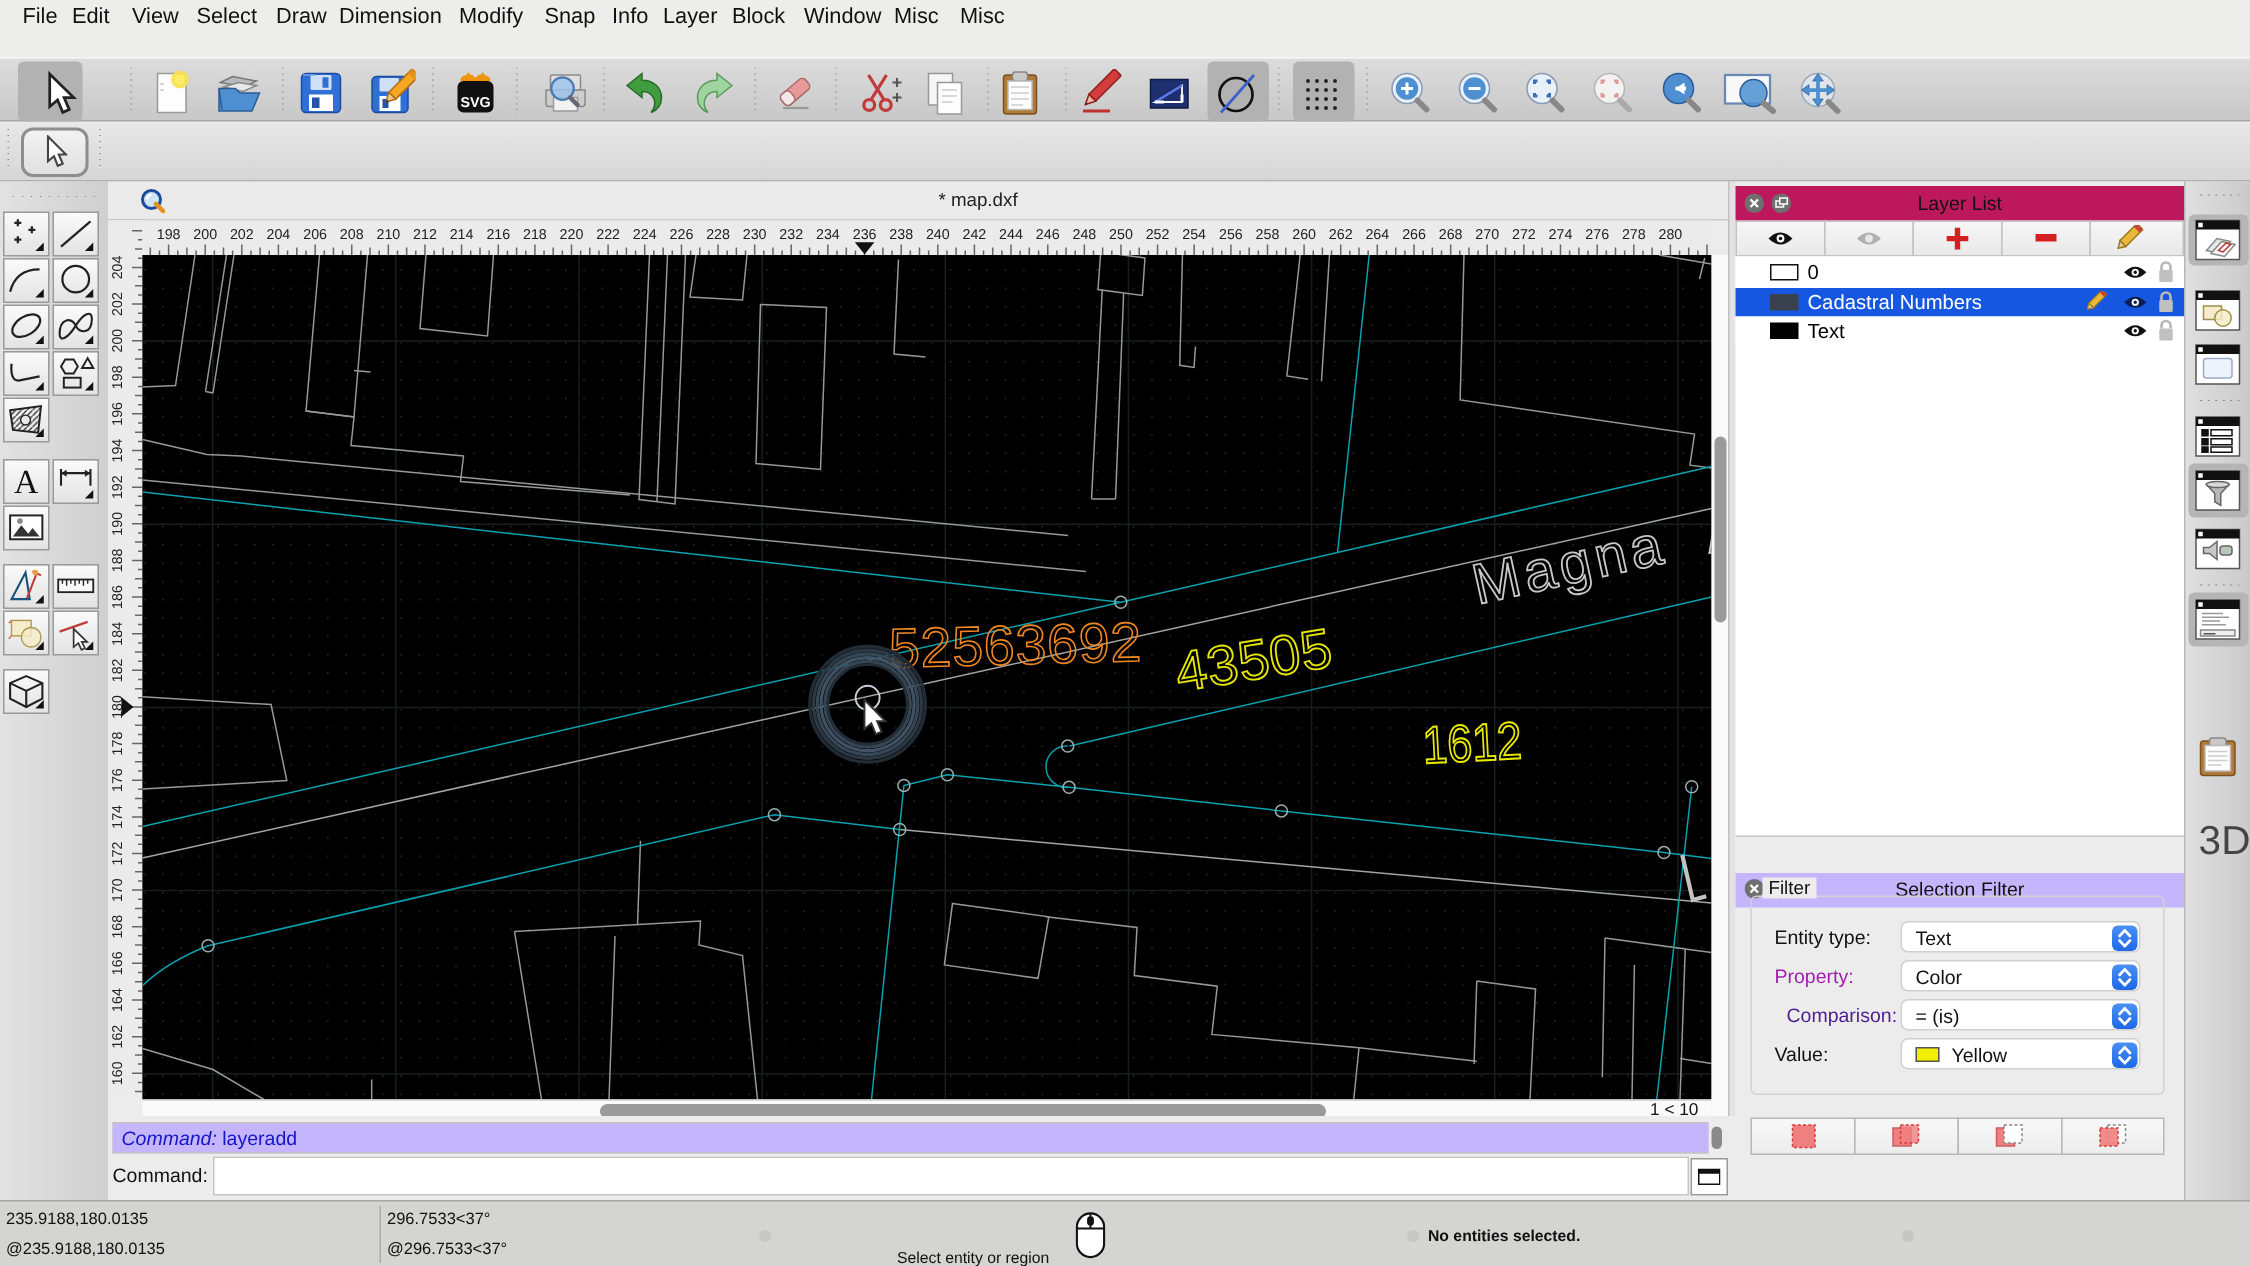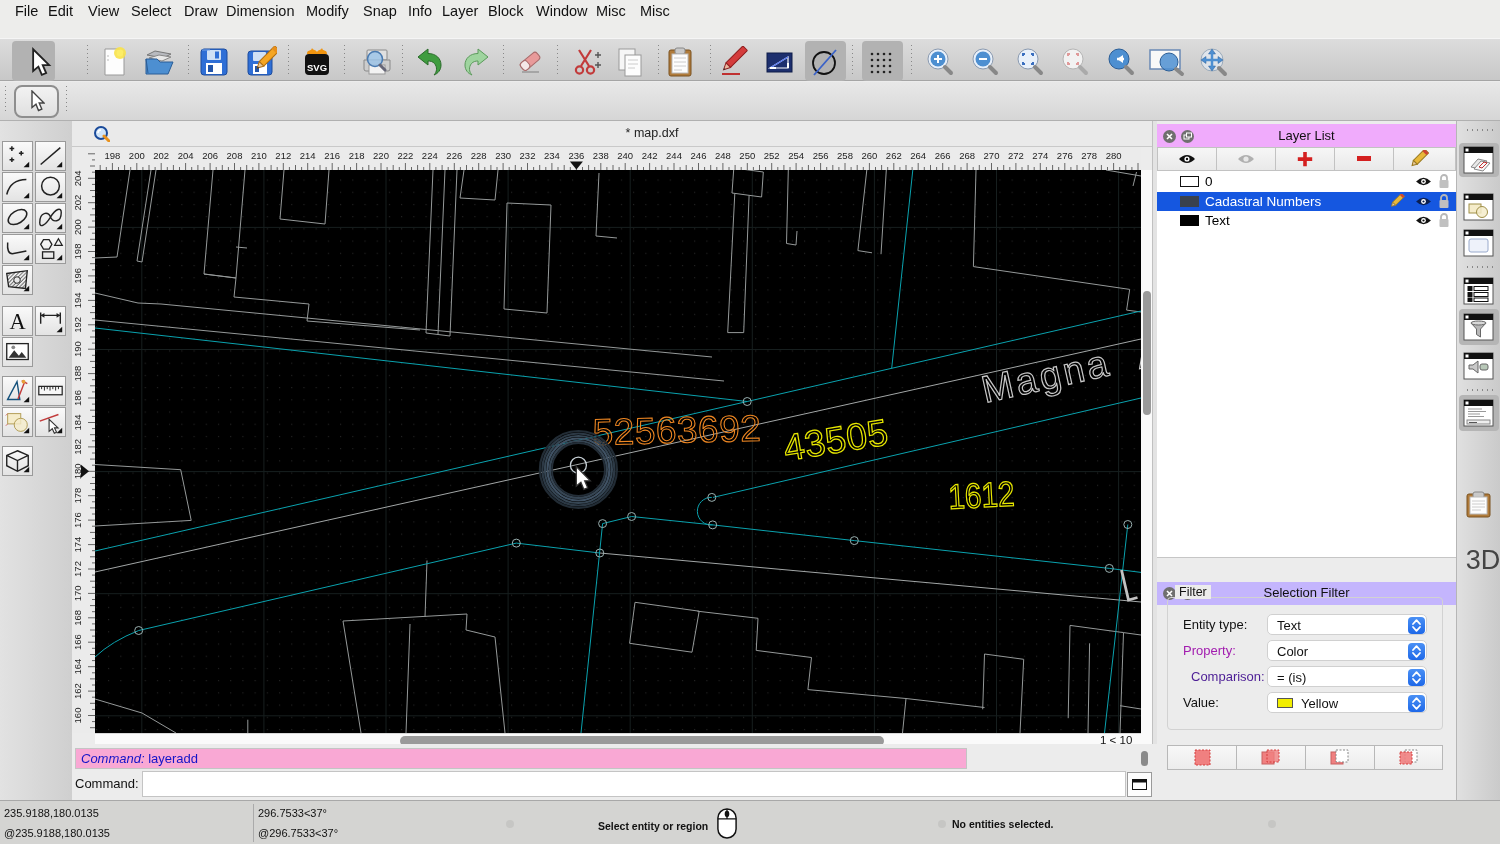--- a/index.html
+++ b/index.html
@@ -825,21 +825,21 @@
 </g>
 
 <path d="M576.3,466.5 l0,19.5 4.6,-3.8 3,7.2 3.8,-1.6 -3,-7 5.6,0 z" fill="#fff" stroke="#333" stroke-width="1.3"></path>
 </svg>
     </div>
   <div id="hsbar" class="abs"></div>
   <div id="vsbar" class="abs"></div>
   <div id="splitter" class="abs"></div>
   <div id="rpanel" class="abs">
 
-    <div style="position:absolute;left:0;top:3px;width:299px;height:23px;background:#f0abfc">
+    <div style="position:absolute;left:0;top:3px;width:299px;height:23px;background:#be185d">
       <div class="titlebtn" style="left:6px;top:5px"><svg width="13" height="13" viewBox="0 0 13 13">
             <circle cx="6.5" cy="6.5" r="6.5" fill="#6f6f6f"></circle>
             <path d="M4,4 L9,9 M9,4 L4,9" stroke="#fff" stroke-width="1.6"></path>
           </svg></div>
       <div class="titlebtn" style="left:24px;top:5px"><svg width="13" height="13" viewBox="0 0 13 13">
             <circle cx="6.5" cy="6.5" r="6.5" fill="#6f6f6f"></circle>
             <rect x="3" y="5" width="5" height="4" fill="none" stroke="#fff"></rect>
             <rect x="5.5" y="3" width="5" height="4" fill="#6f6f6f" stroke="#fff"></rect>
           </svg></div>
       <div style="position:absolute;left:0;top:4px;width:100%;text-align:center;font-size:13px;color:#111">Layer List</div>
@@ -1066,41 +1066,41 @@
           <rect x="10" y="1" width="11" height="6" rx="2" fill="#c9c9c9" stroke="#888"></rect>
           <rect x="7" y="6" width="17" height="17" fill="#fdfdfd" stroke="#bbb"></rect>
           <path d="M9,10 h13 M9,13 h13 M9,16 h13 M9,19 h9" stroke="#ccc"></path>
         </svg></div>
     <div style="position:absolute;left:8px;top:424px;width:36px;text-align:center;font-size:27px;color:#444">3D</div>
   </div>
   <div class="abs" style="left:400px;top:736px;width:484px;height:10px;background:#9a9a9a;border-radius:5px"></div>
   <div class="abs" style="left:1143px;top:291px;width:8px;height:124px;background:#9a9a9a;border-radius:4px"></div>
   <div class="abs" style="left:1100px;top:734px;width:46px;text-align:left;font-size:11.5px;color:#111">1 &lt; 10</div>
   <div id="cmdarea" class="abs">
-    <div style="position:absolute;left:3px;top:4px;width:892px;height:21px;background:#f9a8d4;border:1px solid #c4c4c4">
+    <div style="position:absolute;left:3px;top:4px;width:1064px;height:21px;background:#c4b5fd;border:1px solid #c4c4c4">
       <span style="position:absolute;left:5px;top:2px;font-size:13px;color:#1414c8"><i>Command:</i> layeradd</span>
     </div>
     <div style="position:absolute;left:1069px;top:7px;width:7px;height:15px;background:#8a8a8a;border-radius:3.5px"></div>
     <span style="position:absolute;left:3px;top:32px;font-size:13px;color:#111">Command:</span>
     <div style="position:absolute;left:70px;top:27px;width:984px;height:26px;background:#fff;border:1px solid #c4c4c4"></div>
     <div style="position:absolute;left:1055px;top:28px;width:25px;height:25px;background:#fdfdfd;border:1px solid #9a9a9a">
       <svg width="15" height="11" viewBox="0 0 15 11" style="position:absolute;left:4px;top:6px">
           <rect x="0.5" y="0.5" width="14" height="10" fill="#fff" stroke="#111"></rect>
           <rect x="0.5" y="0.5" width="14" height="3" fill="#111"></rect>
         </svg>
     </div>
   </div>
   <div id="statusbar" class="abs">
     <span style="position:absolute;left:4px;top:6px">235.9188,180.0135</span>
     <span style="position:absolute;left:4px;top:26px">@235.9188,180.0135</span>
     <div style="position:absolute;left:253px;top:3px;width:1px;height:38px;background:#aaa"></div>
     <span style="position:absolute;left:258px;top:6px">296.7533&lt;37°</span>
     <span style="position:absolute;left:258px;top:26px">@296.7533&lt;37°</span>
     <div style="position:absolute;left:506px;top:19px;width:8px;height:8px;border-radius:50%;background:#c6c6c4"></div>
-    <span style="position:absolute;left:598px;top:19px;font-weight:bold;font-size:10.5px">Select entity or region</span>
+    <span style="position:absolute;left:598px;top:32px;font-weight:normal;font-size:10.5px">Select entity or region</span>
     <svg style="position:absolute;left:717px;top:6px" width="20" height="33" viewBox="0 0 22 34">
         <rect x="1" y="1" width="20" height="32" rx="10" fill="#fff" stroke="#111" stroke-width="1.6"></rect>
         <path d="M11,1 V12 M1,12 H21" stroke="#111" stroke-width="1.4"></path>
         <rect x="8.5" y="3" width="5" height="7" rx="2.5" fill="#111"></rect>
       </svg>
     <div style="position:absolute;left:938px;top:19px;width:8px;height:8px;border-radius:50%;background:#c6c6c4"></div>
     <span style="position:absolute;left:952px;top:17px;font-weight:bold;font-size:10.5px">No entities selected.</span>
     <div style="position:absolute;left:1268px;top:19px;width:8px;height:8px;border-radius:50%;background:#c6c6c4"></div>
   </div>
 </div>

